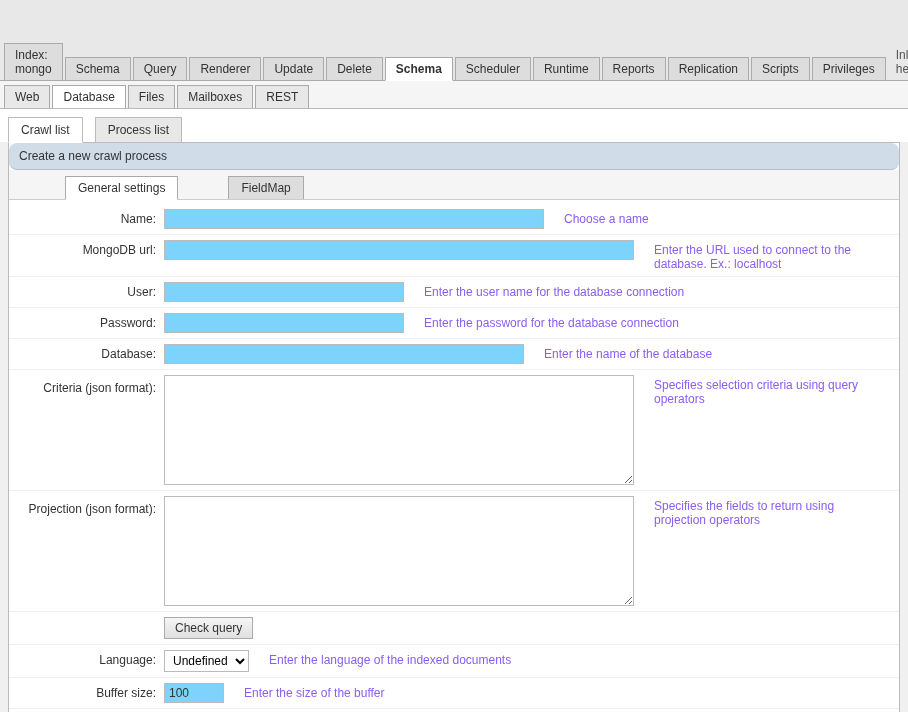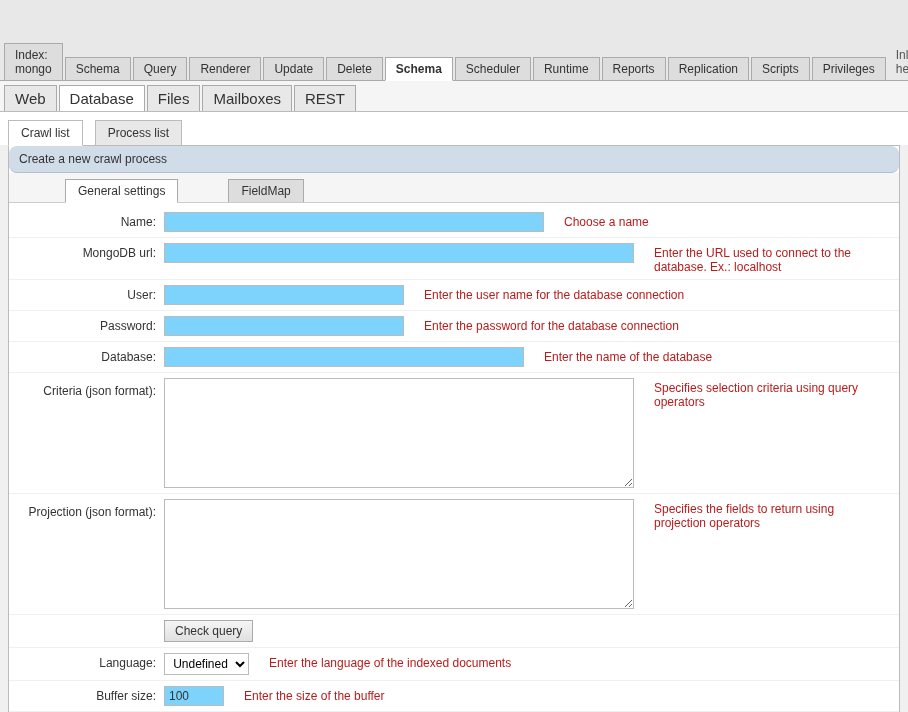--- a/index.html
+++ b/index.html
@@ -45,21 +45,21 @@
       border-bottom: 1px solid #bbb;
       padding: 4px 4px 0 4px;
     }
     .second-nav-tab {
       padding: 4px 10px;
       border: 1px solid #aaa;
       border-bottom: none;
       background: #e8e8e8;
       cursor: pointer;
       margin-right: 2px;
-      font-size: 15px;
+      font-size: 12px;
     }
     .second-nav-tab.active {
       background: #fff;
       font-weight: normal;
     }
 
     
     .page-tabs {
       display: flex;
       padding: 8px 8px 0 8px;
@@ -143,21 +143,21 @@
       font-size: 12px;
       color: #333;
       flex-shrink: 0;
     }
     .form-input-area {
       flex: 0 0 auto;
     }
     .form-help {
       margin-left: 20px;
       font-size: 12px;
-      color: #b91c1c;
+      color: #8b5cf6;
       padding-top: 3px;
       max-width: 280px;
     }
 
     input[type="text"] {
       border: 1px solid #bbb;
       padding: 2px 4px;
       font-size: 12px;
       background: #7dd3fc;
       color: #333;
@@ -172,21 +172,20 @@
       resize: vertical;
       outline: none;
       display: block;
     }
 
     select {
       border: 1px solid #bbb;
       padding: 2px 4px;
       font-size: 12px;
       background: #fff;
-      text-align: center;
     }
 
     .btn {
       padding: 3px 10px;
       border: 1px solid #aaa;
       background: linear-gradient(to bottom, #f5f5f5, #e0e0e0);
       cursor: pointer;
       font-size: 12px;
       color: #333;
     }

